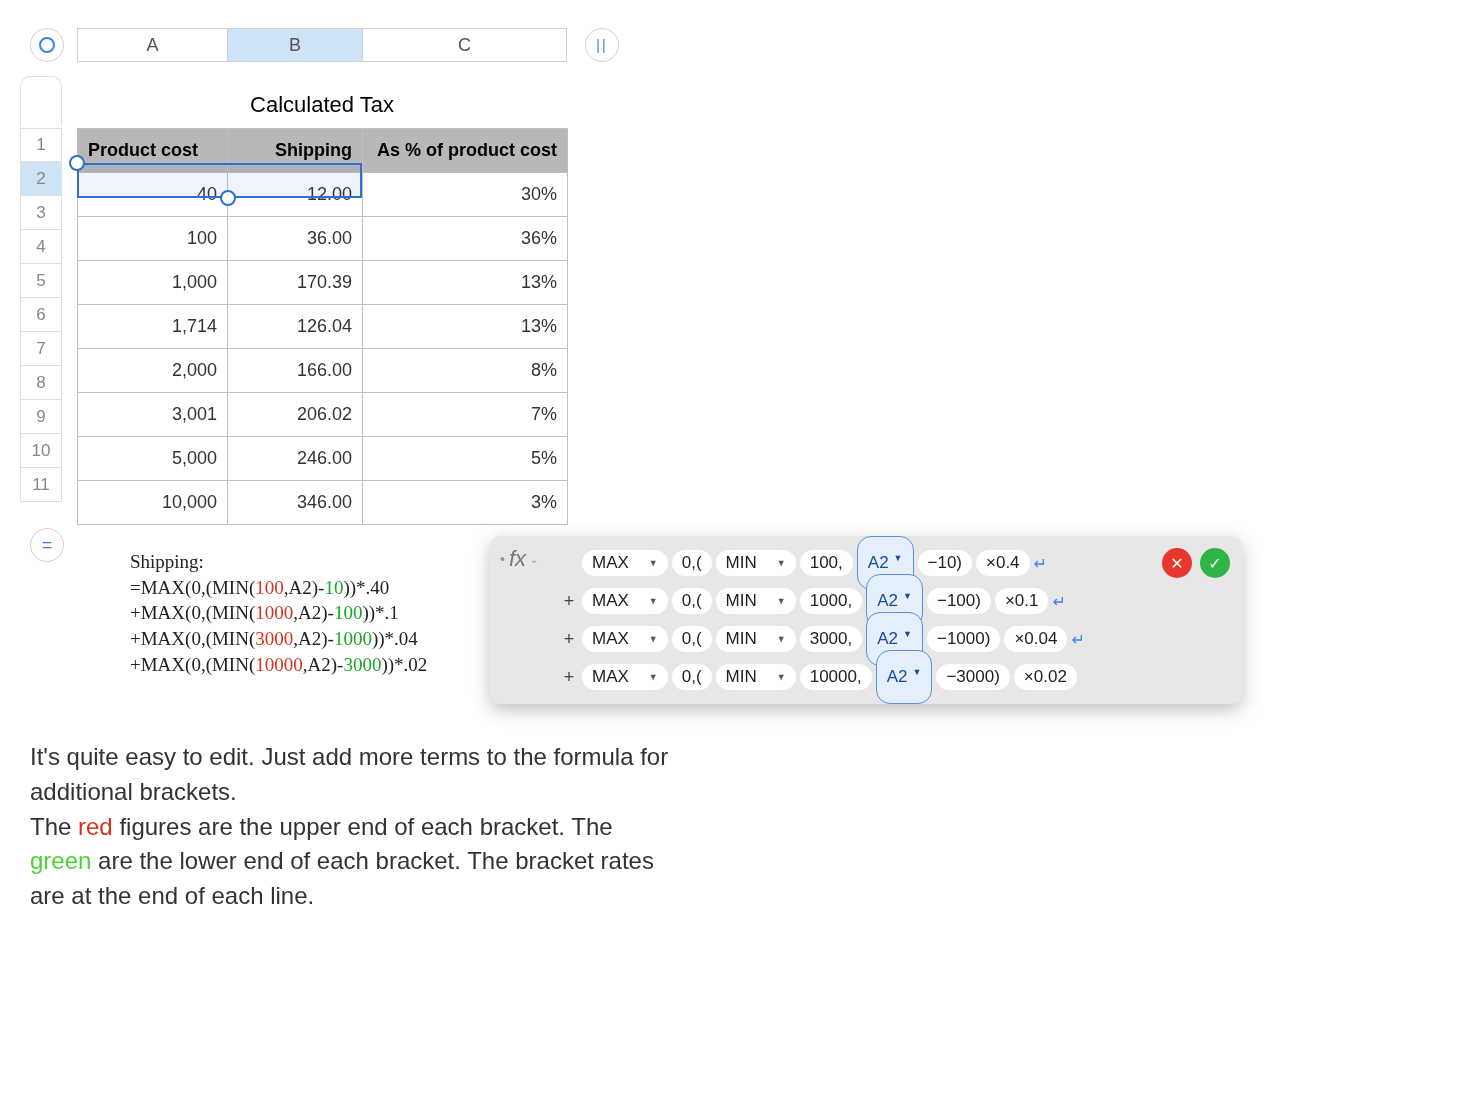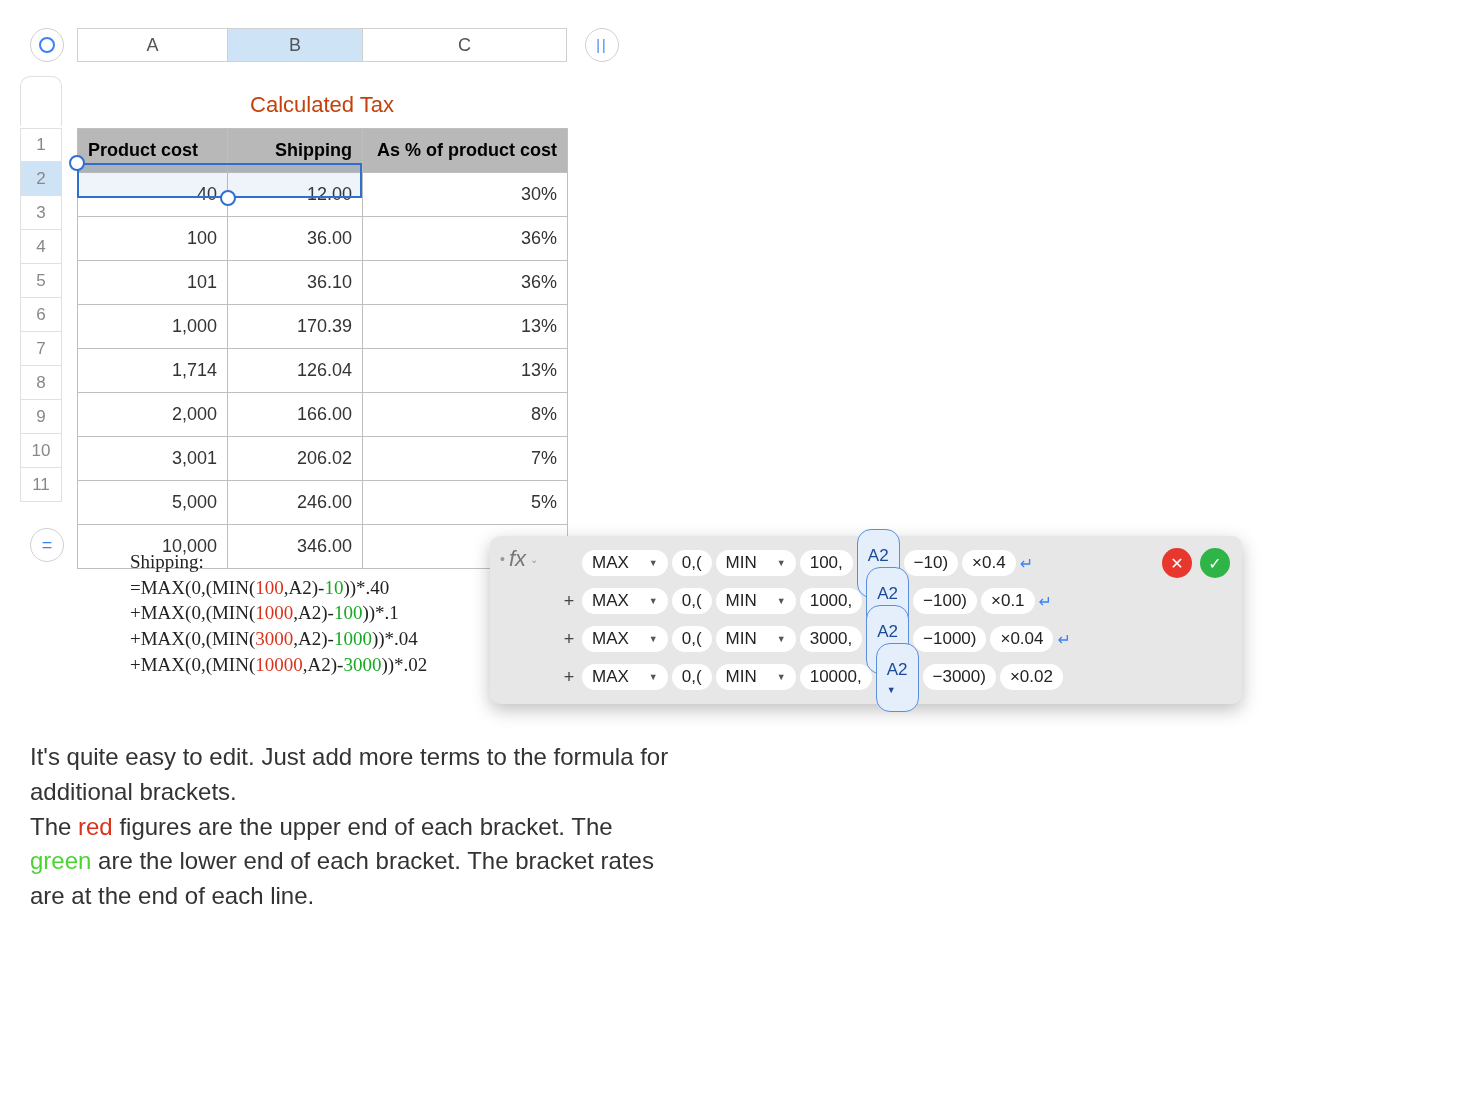--- a/index.html
+++ b/index.html
@@ -111,21 +111,21 @@
   }
 
   
   .table-title {
     position: absolute;
     left: 77px;
     top: 92px;
     width: 490px;
     text-align: center;
     font-size: 22px;
-    color: #c2410c;
+    color: #000000;
   }
 
   
   table.sheet {
     position: absolute;
     left: 77px;
     top: 128px;
     border-collapse: collapse;
   }
   table.sheet th, table.sheet td {
@@ -261,21 +261,20 @@
   .ref-pill {
     background: #e5eefb;
     border: 1.5px solid #5a8fdc;
     border-radius: 14px;
     padding: 16px 10px;
     display: inline-flex;
     align-items: flex-start;
     gap: 5px;
     font-size: 17px;
     color: #1a4a9a;
-    flex-direction: column;
   }
   .ref-pill .dd { font-size: 9px; color: #1a4a9a; }
   .ret-arrow { color: #3b82f6; font-size: 16px; }
 
   .fx-actions {
     position: absolute;
     right: 12px;
     top: 12px;
     display: flex;
     gap: 8px;
@@ -333,25 +332,20 @@
         <td class="td-a">40</td>
         <td class="td-b">12.00</td>
         <td class="td-c">30%</td>
       </tr>
   <tr>
         <td class="td-a">100</td>
         <td class="td-b">36.00</td>
         <td class="td-c">36%</td>
       </tr>
   <tr>
-        <td class="td-a">101</td>
-        <td class="td-b">36.10</td>
-        <td class="td-c">36%</td>
-      </tr>
-  <tr>
         <td class="td-a">1,000</td>
         <td class="td-b">170.39</td>
         <td class="td-c">13%</td>
       </tr>
   <tr>
         <td class="td-a">1,714</td>
         <td class="td-b">126.04</td>
         <td class="td-c">13%</td>
       </tr>
   <tr>

